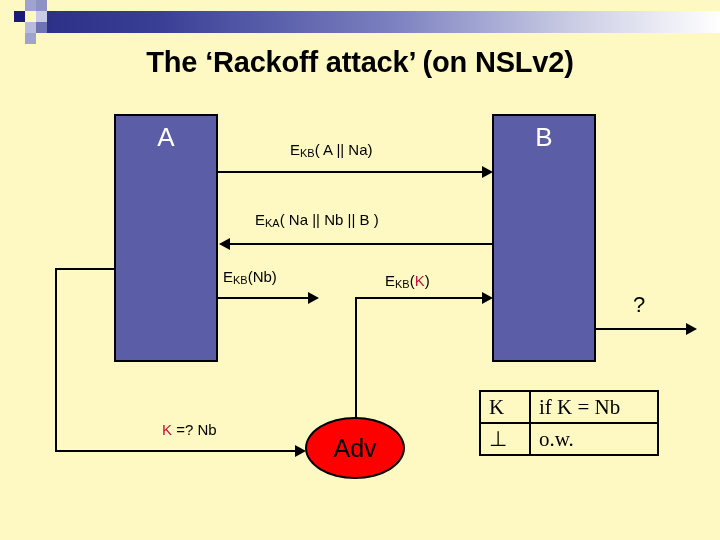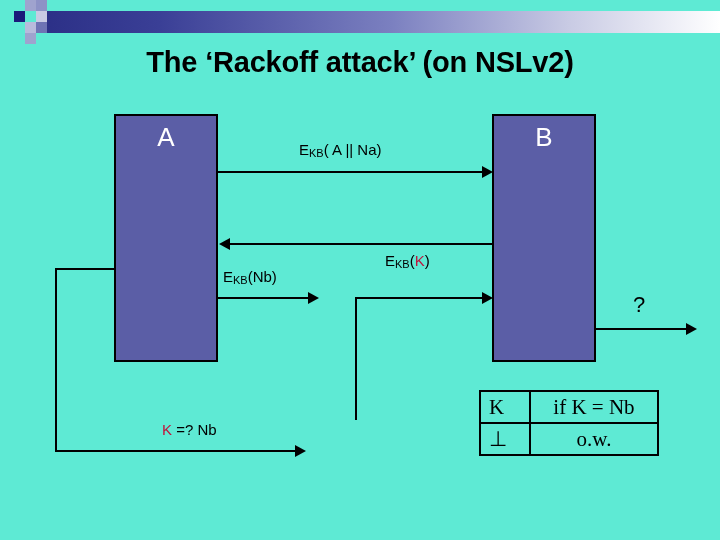--- a/index.html
+++ b/index.html
@@ -10,21 +10,21 @@
   body {
     width: 720px;
     height: 540px;
     font-family: "Liberation Sans", sans-serif;
     overflow: hidden;
   }
   #slide {
     position: relative;
     width: 720px;
     height: 540px;
-    background: #5eead4;
+    background: #fef9c3;
   }
 
   
   #header-deco {
     position: absolute;
     left: 0;
     top: 0;
     width: 720px;
     height: 46px;
   }
@@ -137,21 +137,21 @@
     font-size: 21px;
     color: #000000;
   }
   #result-table td {
     border: 2px solid #000000;
     padding: 1px 8px;
     height: 28px;
     vertical-align: middle;
   }
   #result-table td.key-col { width: 32px; text-align: left; }
-  #result-table td.cond-col { width: 110px; text-align: center; white-space: nowrap; }
+  #result-table td.cond-col { width: 110px; text-align: left; white-space: nowrap; }
 </style>
 </head>
 <body>
 
 <div id="slide">
 
   <div id="header-deco">
     <div class="deco-bar"></div>
     <div class="deco-sq" style="left:25px; top:0px;  width:11px; height:11px; background:#9fa3ce;"></div>
     <div class="deco-sq" style="left:36px; top:0px;  width:11px; height:11px; background:#8d92c6;"></div>
@@ -166,52 +166,58 @@
 
   <div class="principal" id="box-a">
     <span>A</span>
   </div>
   <div class="principal" id="box-b">
     <span>B</span>
   </div>
 
   <div class="hline" style="left:218px; top:171px; width:268px;"></div>
   <div class="arrow-r" style="left:482px; top:166px;"></div>
-  <div class="msg" style="left:299px; top:141px;text-align:right;">
+  <div class="msg" style="left:290px; top:141px;text-align:right;">
     <span>E</span><sub>KB</sub><span>( A || Na)</span>
   </div>
 
   <div class="hline" style="left:224px; top:243px; width:268px;"></div>
   <div class="arrow-l" style="left:219px; top:238px;"></div>
+  <div class="msg" style="left:255px; top:211px;">
+    <span>E</span><sub>KA</sub><span>( Na || Nb || B )</span>
+  </div>
 
   <div class="hline" style="left:218px; top:297px; width:94px;"></div>
   <div class="arrow-r" style="left:308px; top:292px;"></div>
   <div class="msg" style="left:223px; top:268px;text-align:right;">
     <span>E</span><sub>KB</sub><span>(Nb)</span>
   </div>
 
   <div class="vline" style="left:355px; top:297px; height:123px;"></div>
   <div class="hline" style="left:355px; top:297px; width:131px;"></div>
   <div class="arrow-r" style="left:482px; top:292px;"></div>
-  <div class="msg" style="left:385px; top:252px;">
+  <div class="msg" style="left:385px; top:272px;">
     <span>E</span><sub>KB</sub><span>(</span><span class="hl">K</span><span>)</span>
   </div>
 
   <div class="hline" style="left:596px; top:328px; width:94px;"></div>
   <div class="arrow-r" style="left:686px; top:323px;"></div>
   <div class="qmark" style="left:633px; top:292px;">?</div>
 
   <div class="hline" style="left:55px; top:268px; width:61px;"></div>
   <div class="vline" style="left:55px; top:268px; height:183px;"></div>
   <div class="hline" style="left:55px; top:450px; width:244px;"></div>
   <div class="arrow-r" style="left:295px; top:445px;"></div>
   <div class="msg" style="left:162px; top:421px;">
     <span class="hl">K</span><span> =? Nb</span>
   </div>
 
+  <div id="adv">
+    <span>Adv</span>
+  </div>
 
   <table id="result-table">
     <tbody>
         <tr>
       <td class="key-col">K</td>
       <td class="cond-col">if K = Nb</td>
     </tr>
     <tr>
       <td class="key-col">⊥</td>
       <td class="cond-col">o.w.</td>

